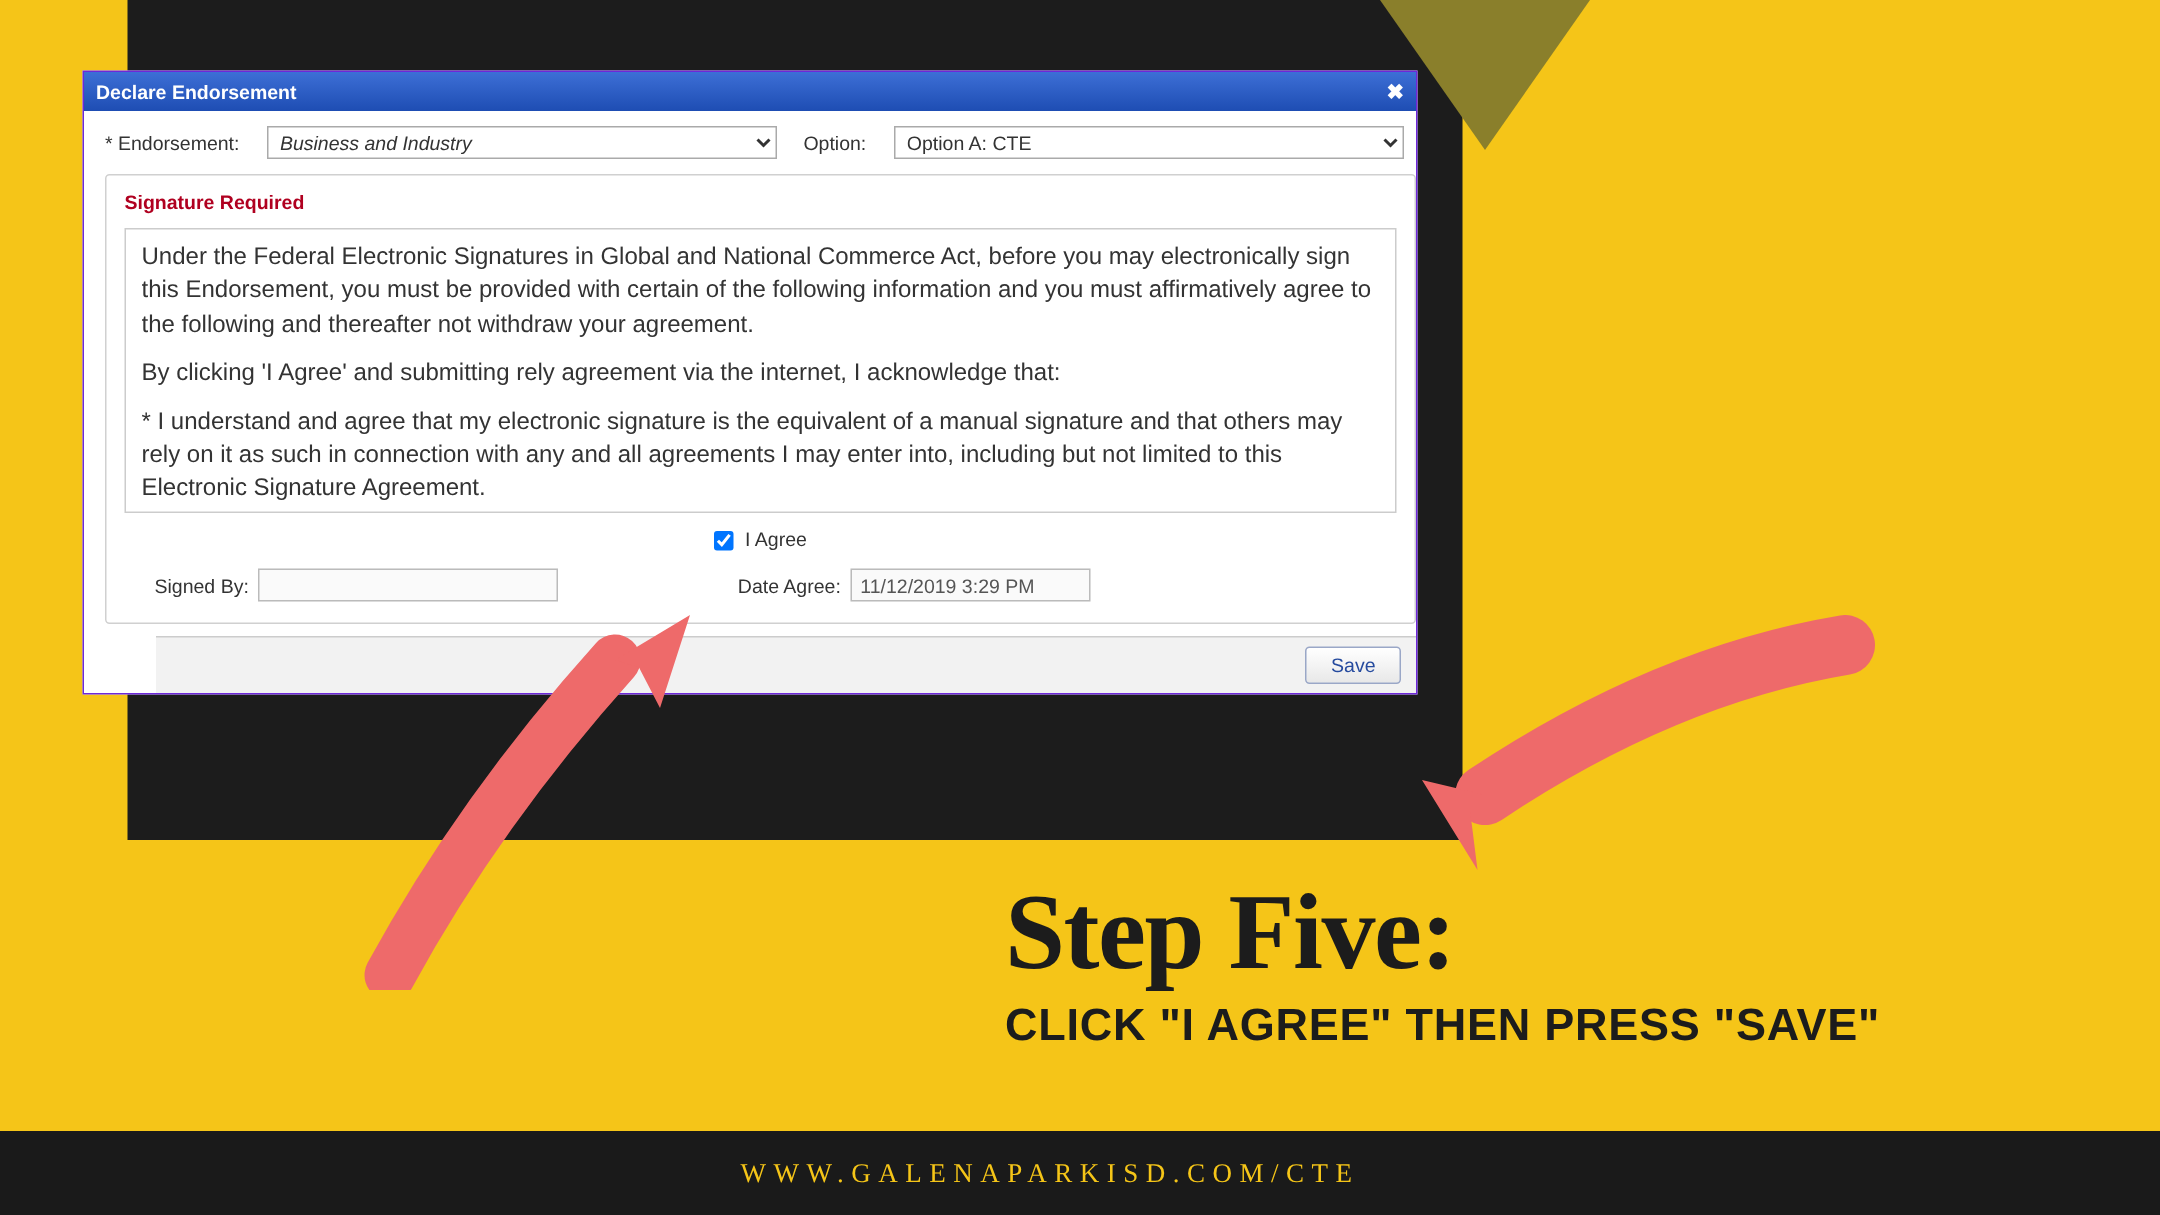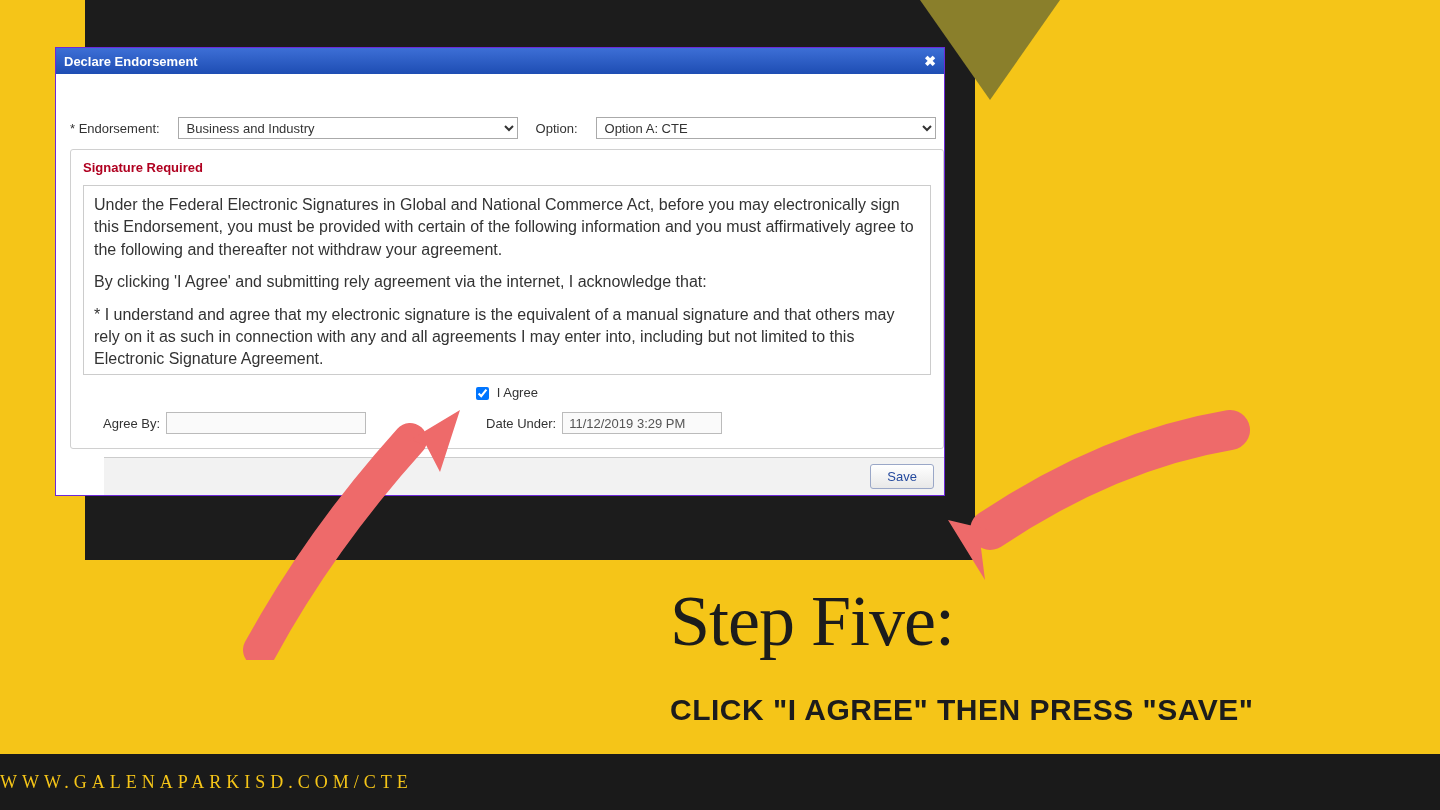--- a/index.html
+++ b/index.html
@@ -52,38 +52,37 @@
     font-size: 13px;
   }
   .titlebar .close-x {
     font-weight: bold;
     font-size: 14px;
     cursor: pointer;
   }
   .dialog-body {
     padding: 10px 0 8px 14px;
     background: #fff;
-    margin-top: 33px;
   }
   .row-selects {
     display: flex;
     gap: 18px;
     align-items: center;
     margin-bottom: 10px;
   }
   .row-selects label { color: #333; }
   .sel {
     border: 1px solid #aaa;
     background: #fff;
     height: 22px;
     font-size: 13px;
     padding: 1px 4px;
     color: #333;
   }
-  .sel.endorsement { width: 340px; }
+  .sel.endorsement { width: 340px; font-style: italic; }
   .sel.option { width: 340px; }
 
   .sig-panel {
     border: 1px solid #d0d0d0;
     border-radius: 3px;
     padding: 10px 12px 12px 12px;
   }
   .sig-title {
     color: #b00020;
     font-weight: bold;
@@ -171,41 +170,41 @@
   .step-heading {
     position: absolute;
     left: 670px;
     top: 580px;
     z-index: 2;
     color: #1c1c1c;
   }
   .step-heading h1 {
     font-family: Georgia, "Times New Roman", serif;
     font-size: 72px;
-    font-weight: 400;
+    font-weight: 700;
     letter-spacing: -1px;
-    margin-bottom: 30px;
+    margin-bottom: 4px;
   }
   .step-heading h2 {
     font-family: Arial, sans-serif;
     font-size: 30px;
     font-weight: 800;
     letter-spacing: 0.5px;
   }
 
   
   .bottom-bar {
     position: absolute;
     left: 0; bottom: 0;
     width: 100%;
     height: 56px;
     background: #1a1a1a;
     display: flex;
     align-items: center;
-    justify-content: flex-start;
+    justify-content: center;
     padding-right: 40px;
     z-index: 6;
   }
   .bottom-bar .url {
     color: #f5c518;
     font-family: Georgia, serif;
     font-size: 18px;
     letter-spacing: 5px;
   }
 </style>
@@ -238,25 +237,25 @@
         <p>Under the Federal Electronic Signatures in Global and National Commerce Act, before you may electronically sign this Endorsement, you must be provided with certain of the following information and you must affirmatively agree to the following and thereafter not withdraw your agreement.</p>
         <p>By clicking 'I Agree' and submitting rely agreement via the internet, I acknowledge that:</p>
         <p>* I understand and agree that my electronic signature is the equivalent of a manual signature and that others may rely on it as such in connection with any and all agreements I may enter into, including but not limited to this Electronic Signature Agreement.</p>
       </div>
       <div class="agree-row">
         <input type="checkbox" checked="" style="">
         <span>I Agree</span>
       </div>
       <div class="signed-row">
         <div class="field" style="margin-left:20px;">
-          <span>Agree By:</span>
+          <span>Signed By:</span>
           <input type="text" class="signedby-input" value="" style="">
         </div>
         <div class="field" style="margin-left:80px;">
-          <span>Date Under:</span>
+          <span>Date Agree:</span>
           <input type="text" class="datesigned-input" value="11/12/2019 3:29 PM" style="">
         </div>
       </div>
     </div>
   </div>
   <div class="dialog-footer">
     <button class="save-btn">Save</button>
   </div>
 </div>
 

